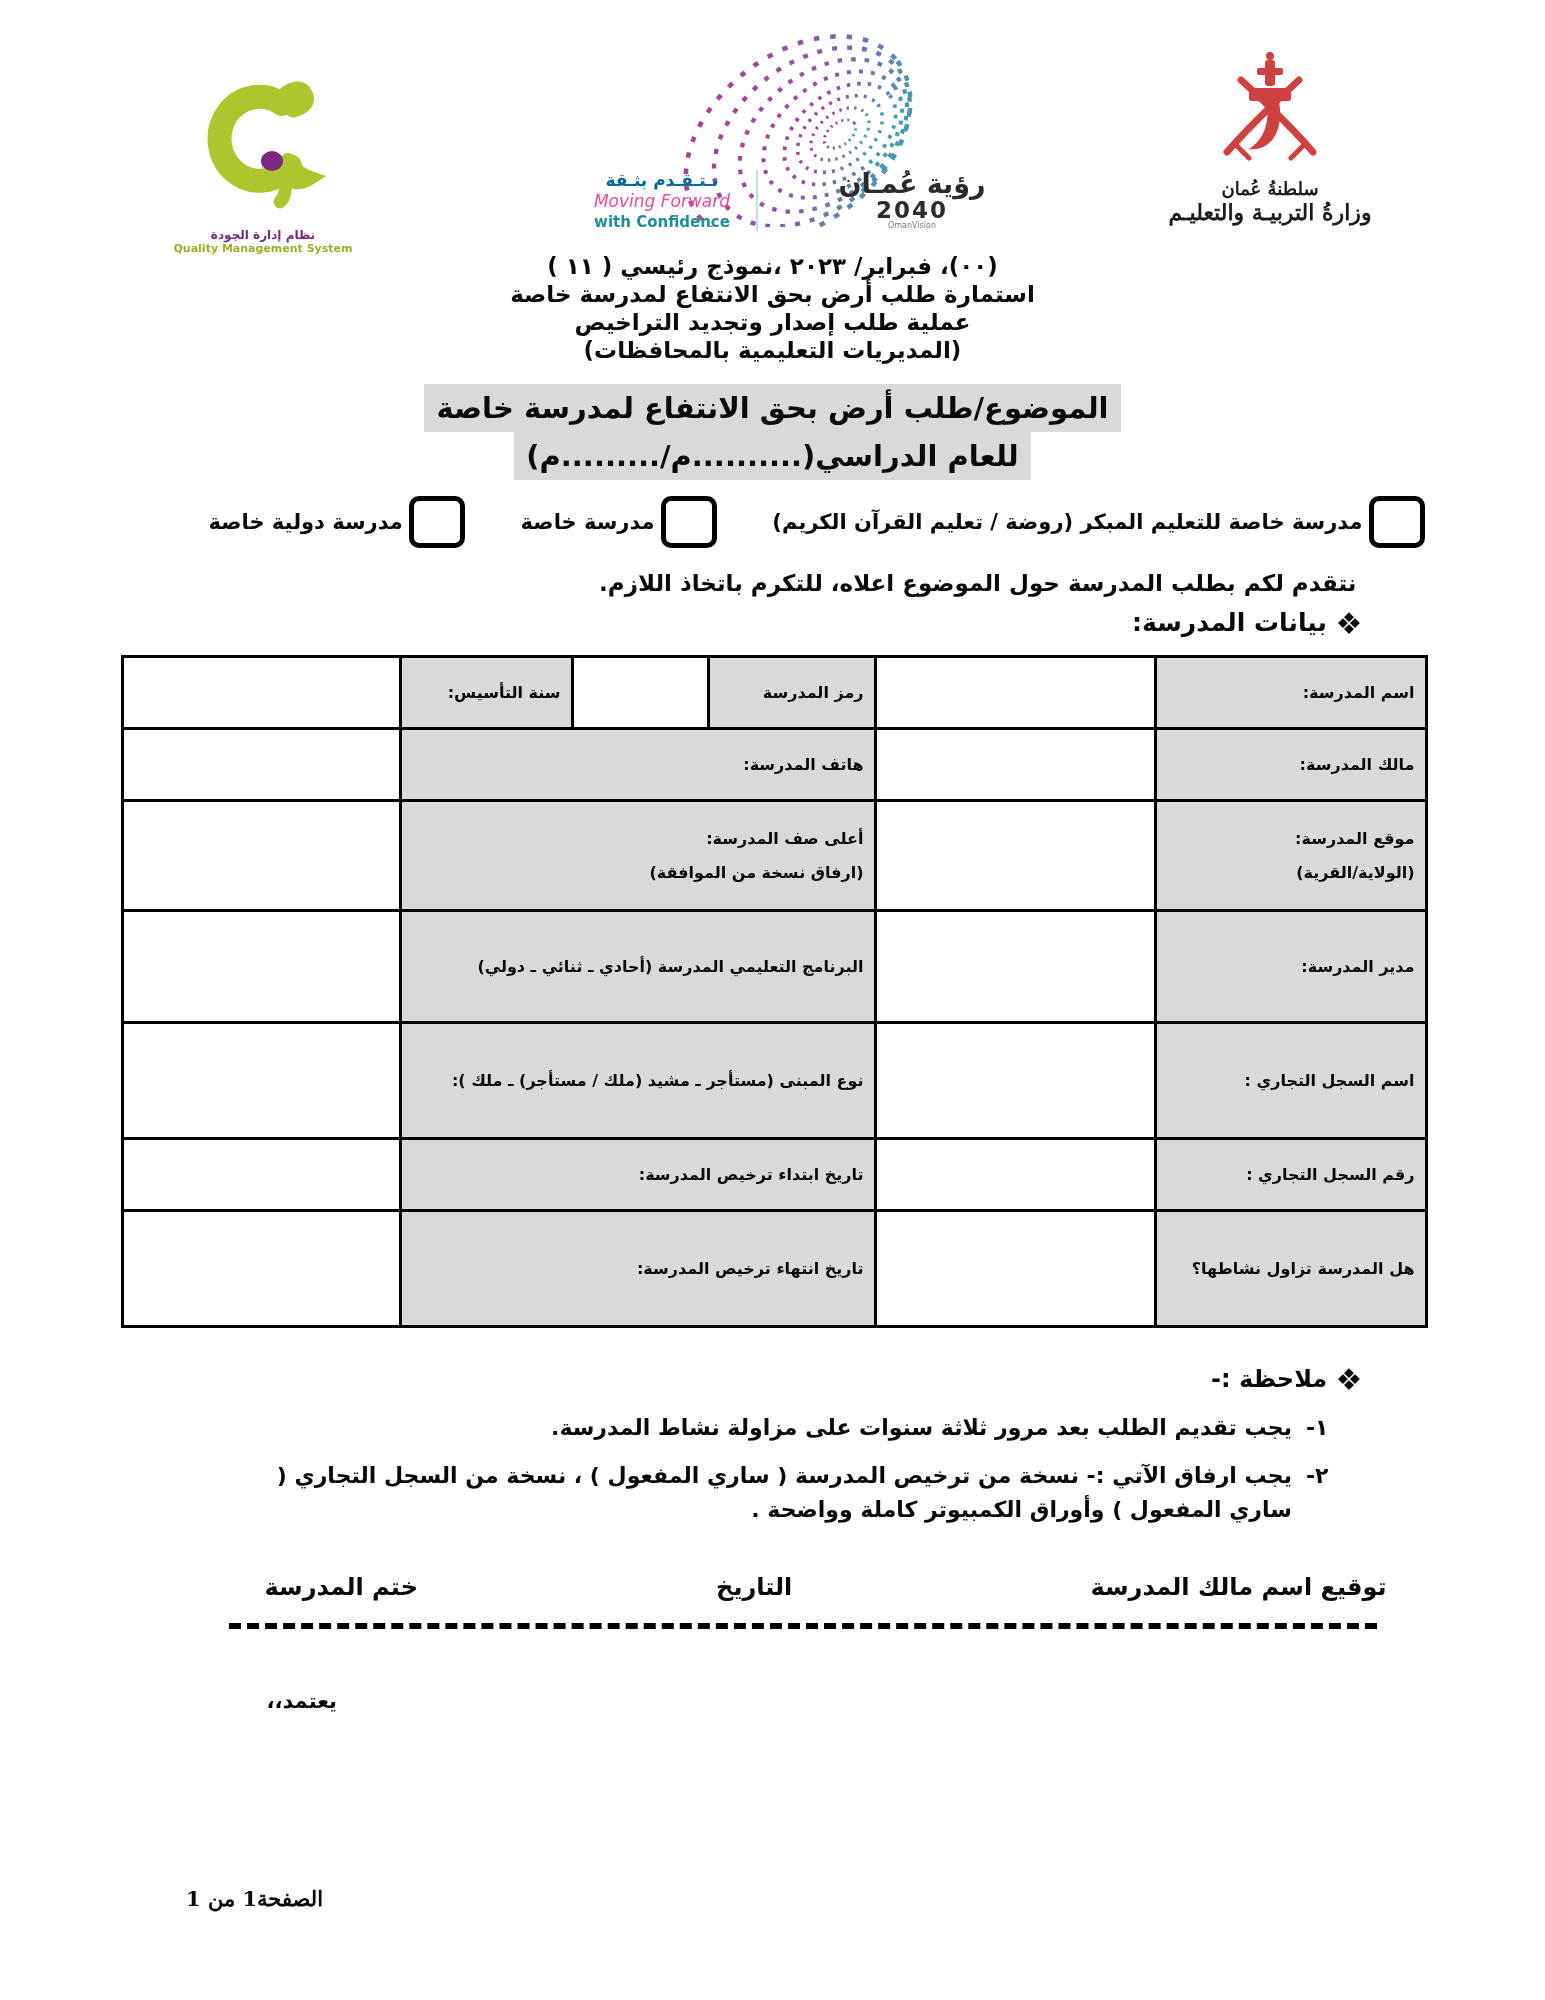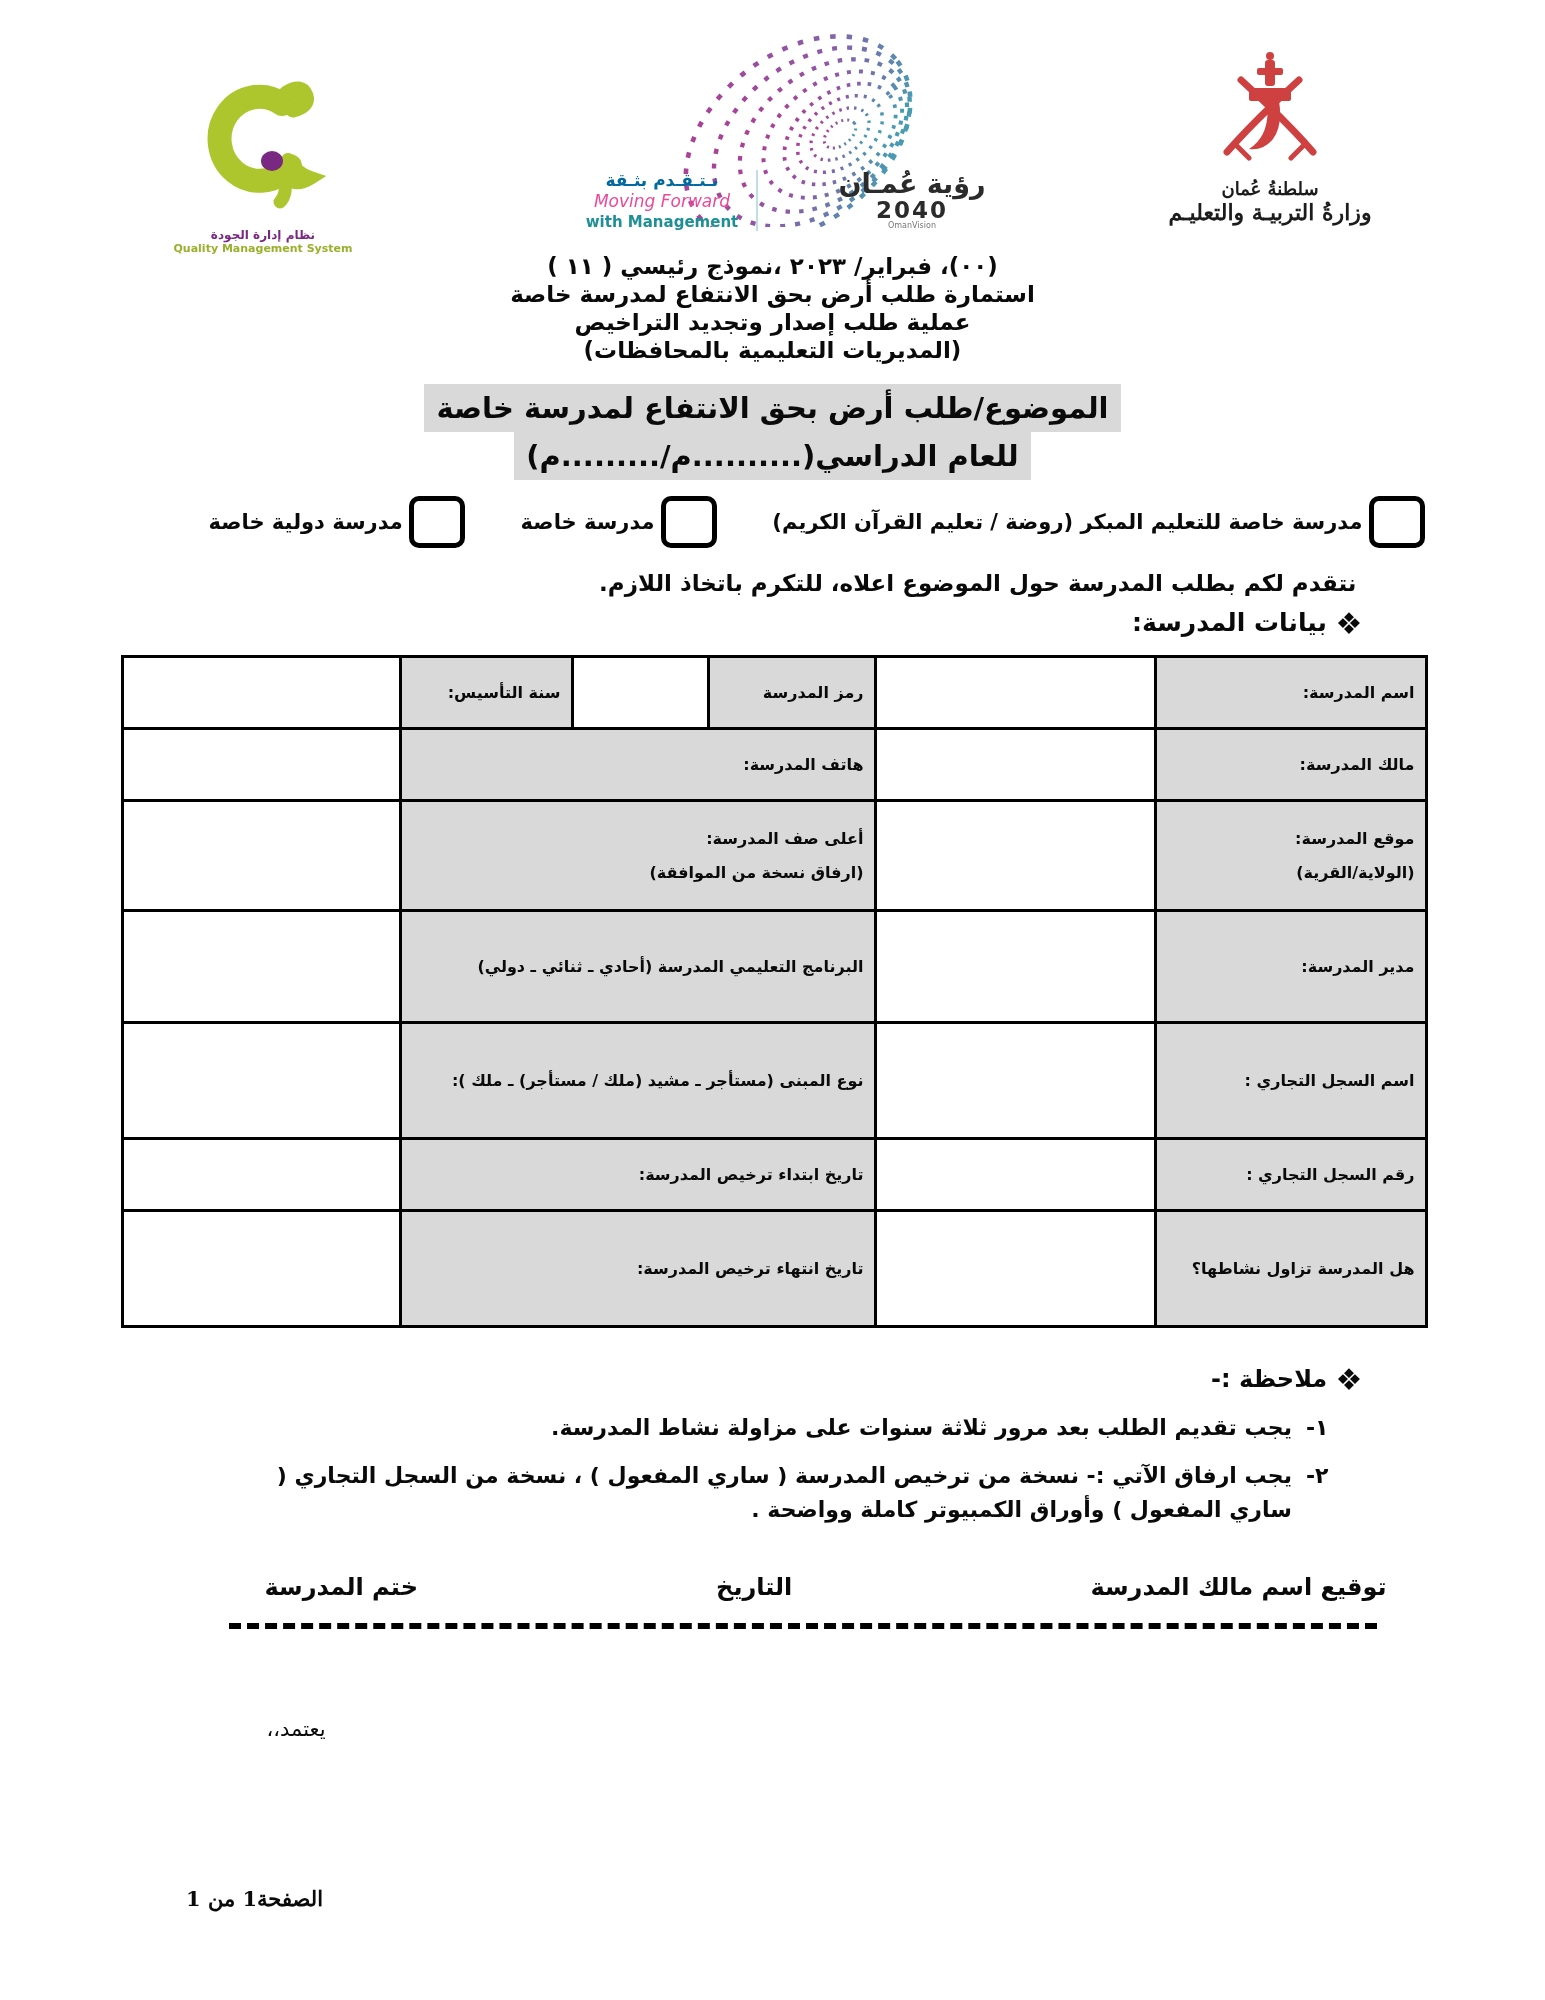--- a/index.html
+++ b/index.html
@@ -53,21 +53,21 @@
   .notes-title{padding-right:62px;font-size:24px;}
   .note{display:flex;gap:14px;padding-right:96px;padding-left:150px;margin-top:14px;line-height:1.55;}
   .note .num{flex:0 0 auto;}
   
   .sig-row{direction:rtl;display:flex;justify-content:space-between;align-items:baseline;
            margin-top:46px;padding-right:38px;padding-left:144px;font-weight:700;font-size:24px;}
   .dash-line{margin-top:22px;margin-right:48px;margin-left:108px;border-top:6px dashed #000;}
   .opinion-row{direction:rtl;display:flex;align-items:center;margin-top:58px;
                padding-right:118px;padding-left:112px;font-weight:700;font-size:24px;}
   .opinion-fill{flex:1;border-top:6px dashed #000;margin-right:10px;margin-top:10px;}
-  .approve{direction:rtl;text-align:left;padding-left:146px;margin-top:88px;font-weight:400;font-size:21px;}
+  .approve{direction:rtl;text-align:left;padding-left:146px;margin-top:60px;font-weight:700;font-size:21px;}
   .footer{position:absolute;left:186px;top:1886px;direction:rtl;font-weight:700;font-size:21px;
           font-family:"DejaVu Serif",serif;}
 </style>
 </head>
 <body>
 
 <div class="page">
 
   <div class="qms-logo">
     <svg width="155" height="150" viewBox="0 0 155 150">
@@ -104,21 +104,21 @@
       </g>
     </svg>
     <div class="vision-title">
       <div class="vision-ar">رؤية عُمـان</div>
       <div class="vision-year">2040</div>
       <div class="vision-sub">OmanVision</div>
     </div>
     <div class="tagline">
       <div class="tag-ar">نـتـقـدم بثـقة</div>
       <div class="tag-en1">Moving Forward</div>
-      <div class="tag-en2">with Management</div>
+      <div class="tag-en2">with Confidence</div>
     </div>
   </div>
 
   <div class="emblem">
     <svg width="130" height="118" viewBox="0 0 130 118">
       <g stroke="#cf4040" fill="none" stroke-linecap="round">
         <path d="M22,100 Q48,70 94,28" stroke-width="7"></path>
         <path d="M108,100 Q82,70 36,28" stroke-width="7"></path>
         <path d="M30,92 l14,14 M100,92 l-14,14" stroke-width="5"></path>
       </g>

